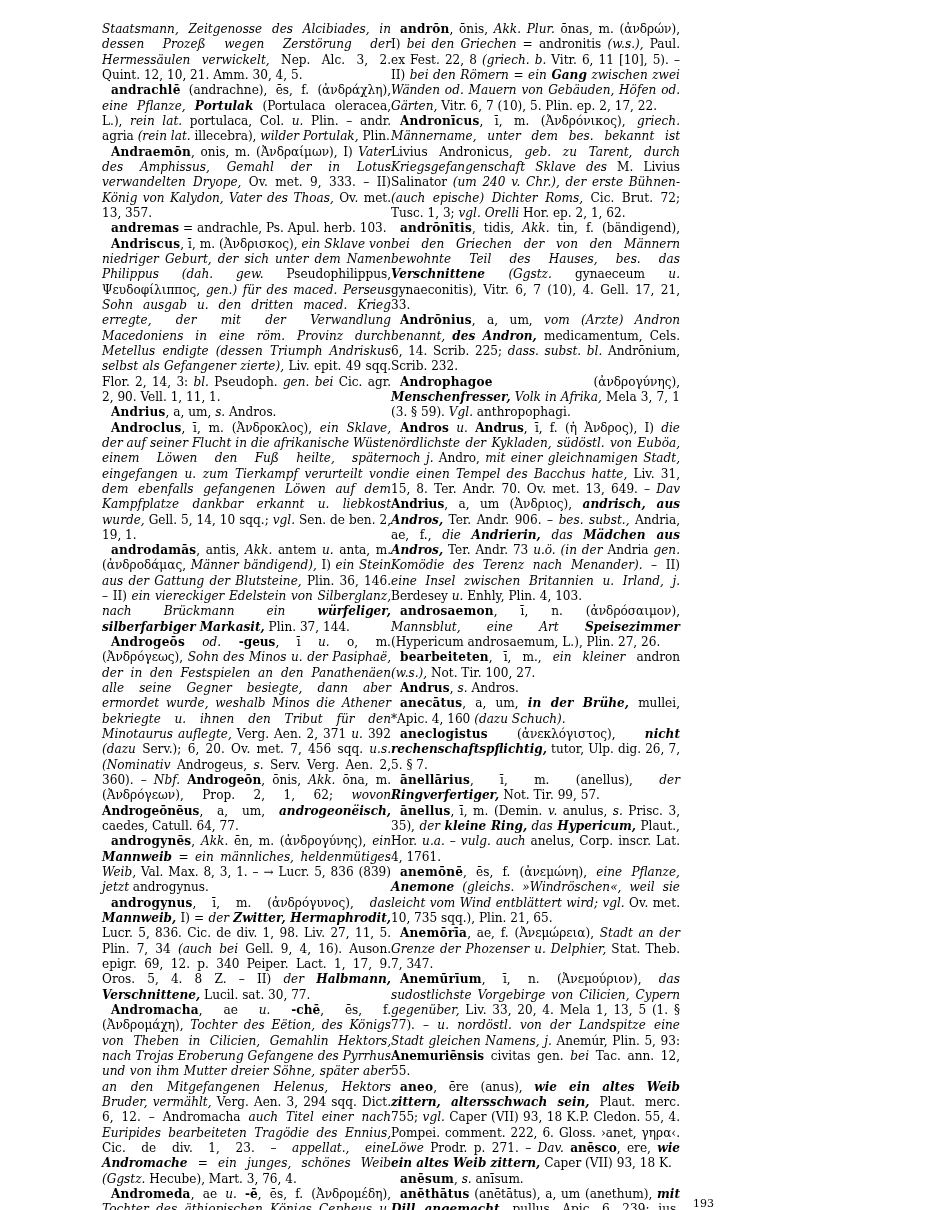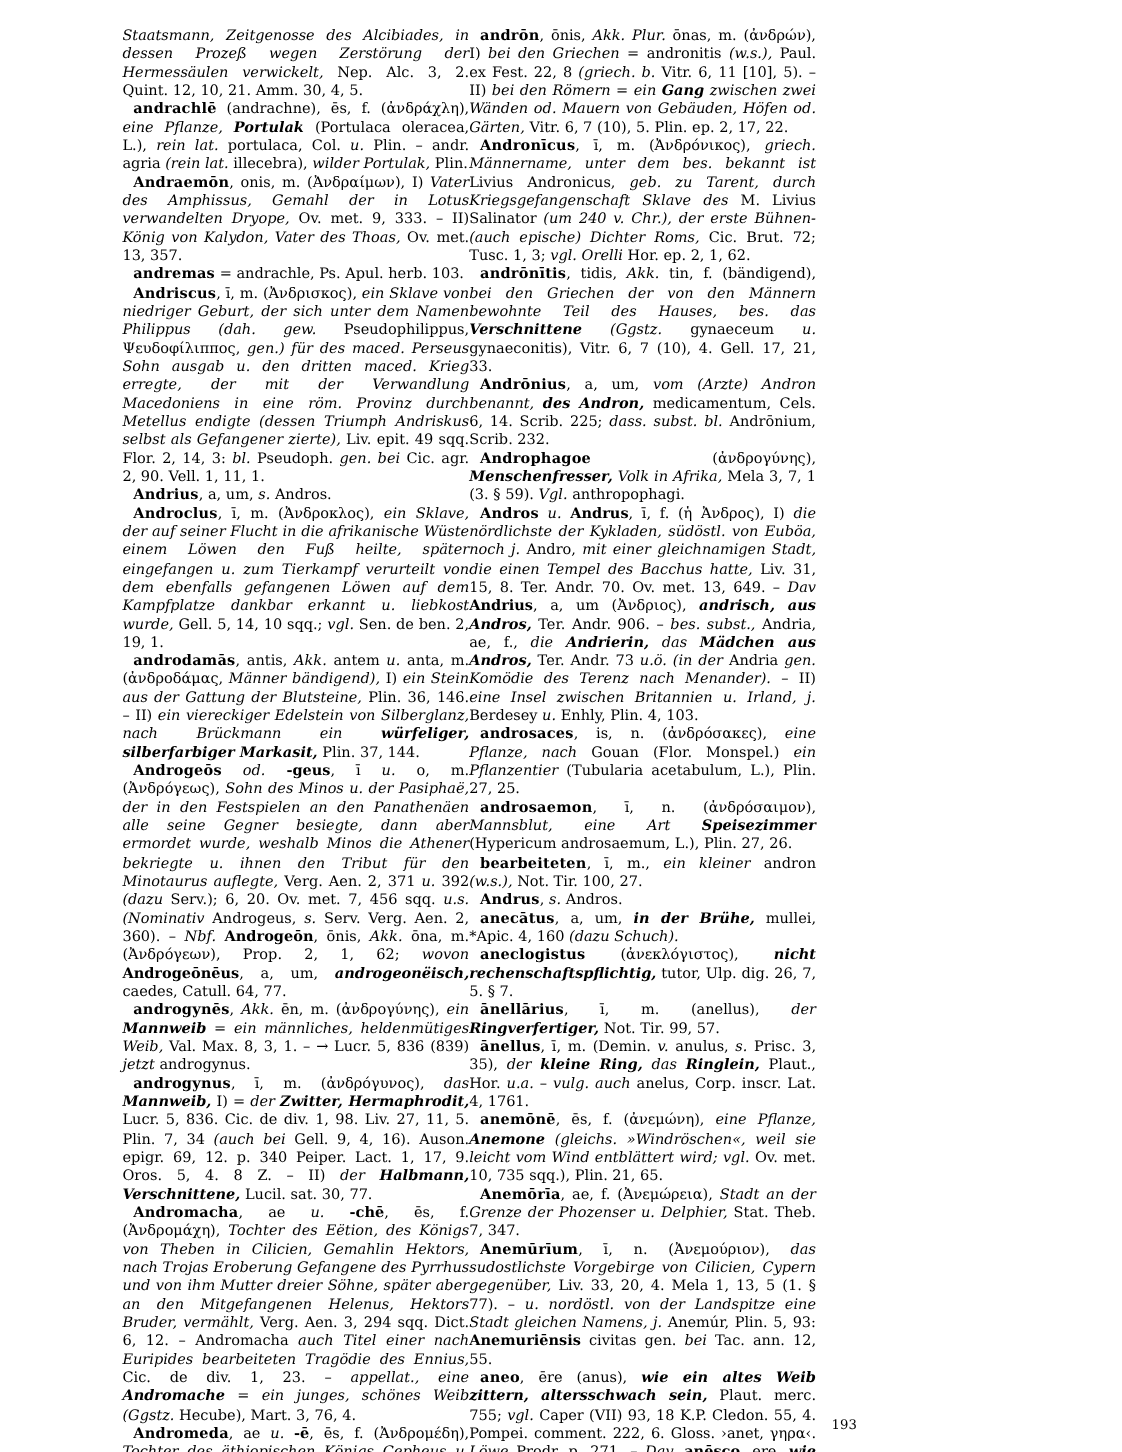--- a/index.html
+++ b/index.html
@@ -50,21 +50,21 @@
   
   b   { font-weight: bold; font-style: normal; }
   i   { font-style: italic; font-weight: normal; }
   .bi { font-weight: bold; font-style: italic; }
   .gr { font-family: "DejaVu Serif", "Liberation Serif", serif; font-style: normal; }
   .hw { font-weight: bold; letter-spacing: 0.2px; }
 
   .folio {
     position: absolute;
     right: 36px;
-    bottom: 16px;
+    bottom: 0;
     font-size: 11px;
     font-family: "DejaVu Serif", "Liberation Serif", serif;
   }
 </style>
 </head>
 <body>
 
 <div class="page">
   <div class="columns">
 
@@ -84,28 +84,27 @@
         <p class="entry"><b class="hw">Andromeda</b>, ae <i>u.</i> <b>-ē</b>, ēs, f. (<span class="gr">Ἀνδρομέδη</span>), <i>Tochter des äthiopischen Königs Cepheus u. der Kassiope, einem Meerungeheuer zur Beute ausgesetzt, aber von Perseus gerettet und ihm vermählt,</i> Varr. sat. Men. 406. Ov. met. 4, 670 sqq. Hyg. fab. 64. – <i>Sie wurde, wie Gemahl u. Eltern, als Gestirn an den (nördl.) Himmel versetzt,</i> Cic. Arat. 201. Hyg. astr. 2, 10. – → <i>Akk. auch</i> -ān, Ov. her. 17 (18), 151; met. 4, 671 <i>u.</i> art. am. 1, 53.</p>
       </div>
 
     <div class="col col-right" id="right-col">
         <p class="entry"><b class="hw">andrōn</b>, ōnis, <i>Akk. Plur.</i> ōnas, m. (<span class="gr">ἀνδρών</span>), I) <i>bei den Griechen</i> = andronitis <i>(w.s.),</i> Paul. ex Fest. 22, 8 <i>(griech. b.</i> Vitr. 6, 11 [10], 5). – II) <i>bei den Römern = ein</i> <span class="bi">Gang</span> <i>zwischen zwei Wänden od. Mauern von Gebäuden, Höfen od. Gärten,</i> Vitr. 6, 7 (10), 5. Plin. ep. 2, 17, 22.</p>
         <p class="entry"><b class="hw">Andronīcus</b>, ī, m. (<span class="gr">Ἀνδρόνικος</span>), <i>griech. Männername, unter dem bes. bekannt ist</i> Livius Andronicus, <i>geb. zu Tarent, durch Kriegsgefangenschaft Sklave des</i> M. Livius Salinator <i>(um 240 v. Chr.), der erste Bühnen- (auch epische) Dichter Roms,</i> Cic. Brut. 72; Tusc. 1, 3; <i>vgl. Orelli</i> Hor. ep. 2, 1, 62.</p>
         <p class="entry"><b class="hw">andrōnītis</b>, tidis, <i>Akk.</i> tin, f. (<span class="gr">bändigend</span>), <i>bei den Griechen der von den Männern bewohnte Teil des Hauses, bes. das</i> <span class="bi">Verschnittene</span> <i>(Ggstz.</i> gynaeceum <i>u.</i> gynaeconitis), Vitr. 6, 7 (10), 4. Gell. 17, 21, 33.</p>
         <p class="entry"><b class="hw">Andrōnius</b>, a, um, <i>vom (Arzte) Andron benannt,</i> <span class="bi">des Andron,</span> medicamentum, Cels. 6, 14. Scrib. 225; <i>dass. subst. bl.</i> Andrōnium, Scrib. 232.</p>
         <p class="entry"><b class="hw">Androphagoe</b> (<span class="gr">ἀνδρογύνης</span>), <span class="bi">Menschenfresser,</span> <i>Volk in Afrika,</i> Mela 3, 7, 1 (3. § 59). <i>Vgl.</i> anthropophagi.</p>
         <p class="entry"><b class="hw">Andros</b> <i>u.</i> <b>Andrus</b>, ī, f. (<span class="gr">ἡ Ἀνδρος</span>), I) <i>die nördlichste der Kykladen, südöstl. von Euböa, noch j.</i> Andro, <i>mit einer gleichnamigen Stadt, die einen Tempel des Bacchus hatte,</i> Liv. 31, 15, 8. Ter. Andr. 70. Ov. met. 13, 649. – <i>Dav</i> <b>Andrius</b>, a, um (<span class="gr">Ἀνδριος</span>), <span class="bi">andrisch, aus Andros,</span> Ter. Andr. 906. – <i>bes. subst.,</i> Andria, ae, f., <i>die</i> <span class="bi">Andrierin,</span> <i>das</i> <span class="bi">Mädchen aus Andros,</span> Ter. Andr. 73 <i>u.ö. (in der</i> Andria <i>gen. Komödie des Terenz nach Menander).</i> – II) <i>eine Insel zwischen Britannien u. Irland, j.</i> Berdesey <i>u.</i> Enhly, Plin. 4, 103.</p>
-        <p class="entry"><b class="hw">androsaces</b>, is, n. (<span class="gr">ἀνδρόσακες</span>), <i>eine Pflanze, nach</i> Gouan (Flor. Monspel.) <i>ein Pflanzentier</i> (Tubularia acetabulum, L.), Plin. 27, 25.</p>
         <p class="entry"><b class="hw">androsaemon</b>, ī, n. (<span class="gr">ἀνδρόσαιμον</span>), <i>Mannsblut, eine Art</i> <span class="bi">Speisezimmer</span> (Hypericum androsaemum, L.), Plin. 27, 26.</p>
         <p class="entry"><b class="hw">bearbeiteten</b>, ī, m., <i>ein kleiner</i> andron <i>(w.s.),</i> Not. Tir. 100, 27.</p>
         <p class="entry"><b class="hw">Andrus</b>, <i>s.</i> Andros.</p>
         <p class="entry"><b class="hw">anecātus</b>, a, um, <span class="bi">in der Brühe,</span> mullei, *Apic. 4, 160 <i>(dazu Schuch).</i></p>
         <p class="entry"><b class="hw">aneclogistus</b> (<span class="gr">ἀνεκλόγιστος</span>), <span class="bi">nicht rechenschaftspflichtig,</span> tutor, Ulp. dig. 26, 7, 5. § 7.</p>
         <p class="entry"><b class="hw">ānellārius</b>, ī, m. (anellus), <i>der</i> <span class="bi">Ringverfertiger,</span> Not. Tir. 99, 57.</p>
-        <p class="entry"><b class="hw">ānellus</b>, ī, m. (Demin. <i>v.</i> anulus, <i>s.</i> Prisc. 3, 35), <i>der</i> <span class="bi">kleine Ring,</span> <i>das</i> <span class="bi">Ringlein,</span> Plaut., Hor. <i>u.a.</i> – <i>vulg. auch</i> anelus, Corp. inscr. Lat. 4, 1761.</p>
+        <p class="entry"><b class="hw">ānellus</b>, ī, m. (Demin. <i>v.</i> anulus, <i>s.</i> Prisc. 3, 35), <i>der</i> <span class="bi">kleine Ring,</span> <i>das</i> <span class="bi">Hypericum,</span> Plaut., Hor. <i>u.a.</i> – <i>vulg. auch</i> anelus, Corp. inscr. Lat. 4, 1761.</p>
         <p class="entry"><b class="hw">anemōnē</b>, ēs, f. (<span class="gr">ἀνεμώνη</span>), <i>eine Pflanze,</i> <span class="bi">Anemone</span> <i>(gleichs. »Windröschen«, weil sie leicht vom Wind entblättert wird; vgl.</i> Ov. met. 10, 735 sqq.), Plin. 21, 65.</p>
         <p class="entry"><b class="hw">Anemōrīa</b>, ae, f. (<span class="gr">Ἀνεμώρεια</span>), <i>Stadt an der Grenze der Phozenser u. Delphier,</i> Stat. Theb. 7, 347.</p>
         <p class="entry"><b class="hw">Anemūrīum</b>, ī, n. (<span class="gr">Ἀνεμούριον</span>), <i>das sudostlichste Vorgebirge von Cilicien, Cypern gegenüber,</i> Liv. 33, 20, 4. Mela 1, 13, 5 (1. § 77). – <i>u. nordöstl. von der Landspitze eine Stadt gleichen Namens, j.</i> Anemúr, Plin. 5, 93: <b>Anemuriēnsis</b> civitas gen. <i>bei</i> Tac. ann. 12, 55.</p>
         <p class="entry"><b class="hw">aneo</b>, ēre (anus), <span class="bi">wie ein altes Weib zittern, altersschwach sein,</span> Plaut. merc. 755; <i>vgl.</i> Caper (VII) 93, 18 K.P. Cledon. 55, 4. Pompei. comment. 222, 6. Gloss. ›anet, <span class="gr">γηρα</span>‹. <i>Löwe</i> Prodr. p. 271. – <i>Dav.</i> <b>anēsco</b>, ere, <span class="bi">wie ein altes Weib zittern,</span> Caper (VII) 93, 18 K.</p>
         <p class="entry"><b class="hw">anēsum</b>, <i>s.</i> anīsum.</p>
         <p class="entry"><b class="hw">anēthātus</b> (anētātus), a, um (anethum), <span class="bi">mit Dill angemacht,</span> pullus, Apic. 6, 239: ius, Apic. 7, 287.</p>
       </div>
 
   </div>
   <div class="folio">193</div>

